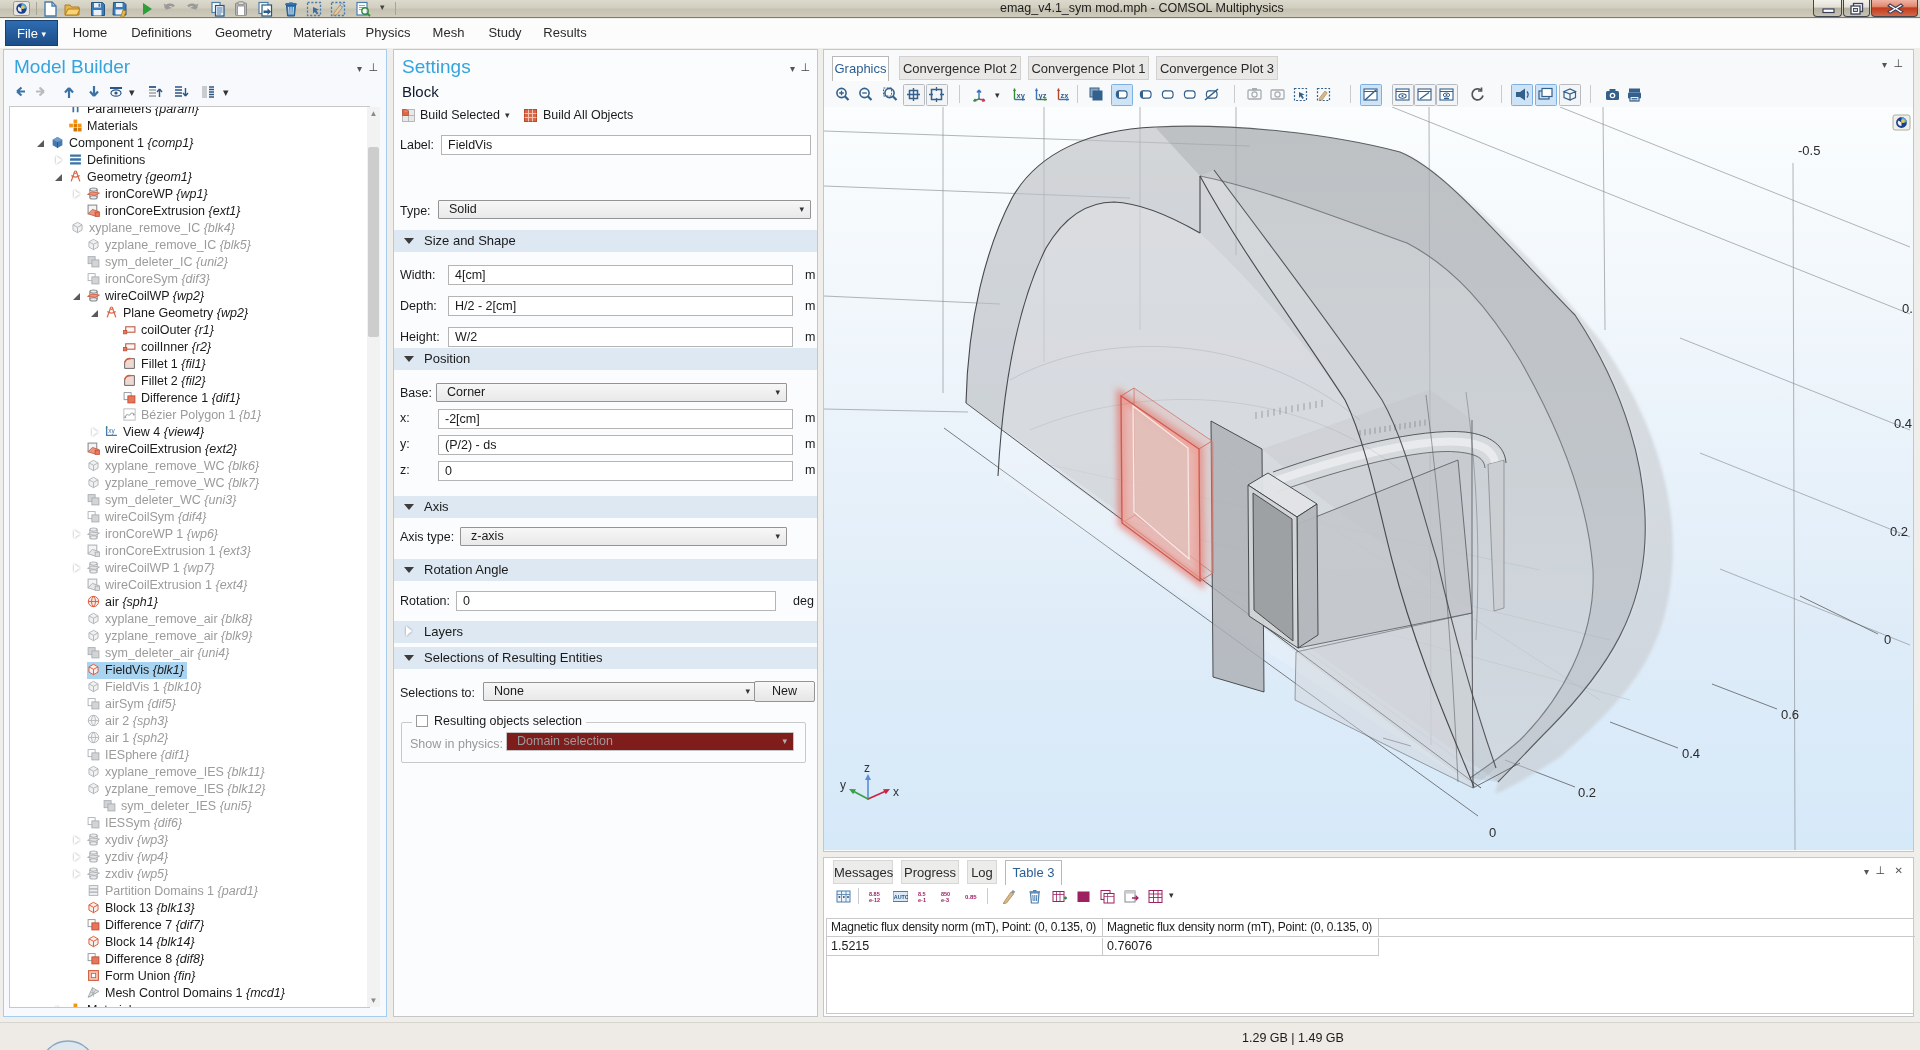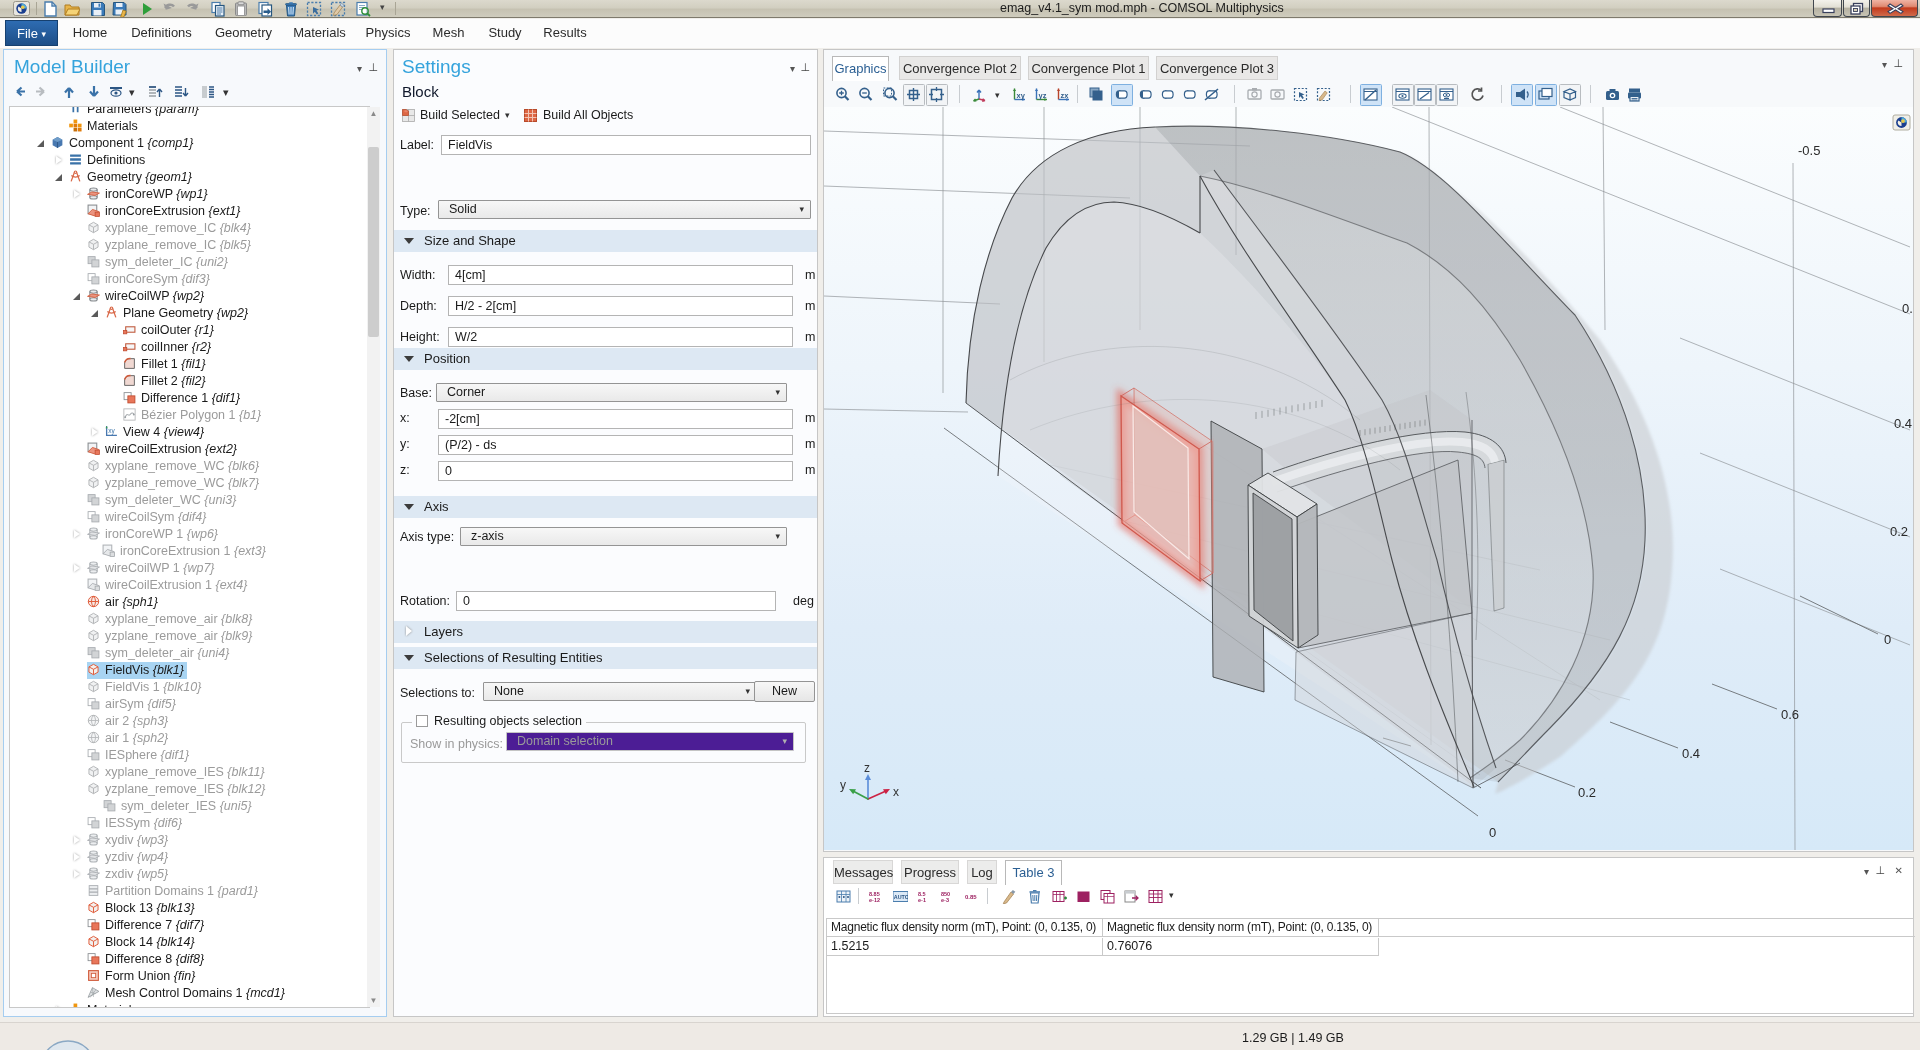--- a/index.html
+++ b/index.html
@@ -47,21 +47,21 @@
 #set-sub{position:absolute;left:8px;top:33px;font-size:15px;color:#0f172a}
 .btext{position:absolute;top:58px;font-size:12.5px;color:#1a1a1a}
 .barr{position:absolute;top:60px;font-size:9px;color:#333}
 .flab{position:absolute;font-size:12.5px;color:#1a1a1a}
 .flab.dis{color:#9a9a9a}
 .finput{position:absolute;height:20px;background:#fff;border:1px solid #b4b4b4;font-size:12.5px;color:#1a1a1a;
  line-height:18px;padding-left:6px}
 .funit{position:absolute;font-size:12.5px;color:#1a1a1a}
 .fcombo{position:absolute;height:19px;background:linear-gradient(#f7f7f7,#e9e9e9);border:1px solid #949494;
  font-size:12.5px;color:#1a1a1a;line-height:17px;padding-left:10px;border-radius:1px}
-.fcombo.dis{background:#4c1d95;color:#9a9a9a;border-color:#c4c4c4}
+.fcombo.dis{background:#7f1d1d;color:#9a9a9a;border-color:#c4c4c4}
 .fcombo.dis span{color:#9a9a9a}
 .cmb-arr{position:absolute;right:6px;top:0;font-size:9px;color:#333}
 .fcombo.dis .cmb-arr{color:#b0b0b0}
 .sect{position:absolute;left:0;width:423px;height:22px;background:#dde8f3}
 .sect .sttl{position:absolute;left:30px;top:3px;font-size:13px;color:#1a1a1a}
 .tri-e{position:absolute;left:10px;top:8px;width:0;height:0;border-left:5px solid transparent;border-right:5px solid transparent;border-top:6px solid #3c3c3c}
 .tri-c{position:absolute;left:12px;top:5px;width:0;height:0;border-top:5px solid transparent;border-bottom:5px solid transparent;border-left:6px solid #fff;
  -webkit-filter:drop-shadow(0 0 0.8px #8a8a8a);filter:drop-shadow(0 0 0.8px #8a8a8a)}
 #newbtn{position:absolute;left:360px;top:631px;width:61px;height:21px;background:linear-gradient(#f7f7f7,#e6e6e6);
  border:1px solid #949494;border-radius:2px;font-size:12.5px;text-align:center;line-height:19px;color:#1a1a1a}
@@ -386,21 +386,21 @@
           <span class="tlab" style="left:77px"><svg class="ticon" width="13" height="13" viewBox="0 0 12 12">
               <use href="#i-wpO"></use>
             </svg>ironCoreWP <i>{wp1}</i></span>
         </div>
         <div class="trow" style="top:96px">
           <span class="tlab" style="left:77px"><svg class="ticon" width="13" height="13" viewBox="0 0 12 12">
               <use href="#i-extO"></use>
             </svg>ironCoreExtrusion <i>{ext1}</i></span>
         </div>
         <div class="trow gray" style="top:113px">
-          <span class="tlab" style="left:77px"><svg class="ticon" width="13" height="13" viewBox="0 0 12 12">
+          <span class="tlab" style="left:61px"><svg class="ticon" width="13" height="13" viewBox="0 0 12 12">
               <use href="#i-cubeG"></use>
             </svg>xyplane_remove_IC <i>{blk4}</i></span>
         </div>
         <div class="trow gray" style="top:130px">
           <span class="tlab" style="left:77px"><svg class="ticon" width="13" height="13" viewBox="0 0 12 12">
               <use href="#i-cubeG"></use>
             </svg>yzplane_remove_IC <i>{blk5}</i></span>
         </div>
         <div class="trow gray" style="top:147px">
           <span class="tlab" style="left:77px"><svg class="ticon" width="13" height="13" viewBox="0 0 12 12">
@@ -485,21 +485,21 @@
               <use href="#i-difG"></use>
             </svg>wireCoilSym <i>{dif4}</i></span>
         </div>
         <div class="trow gray" style="top:419px">
           <span class="arr-c" style="left:64px"></span>
           <span class="tlab" style="left:77px"><svg class="ticon" width="13" height="13" viewBox="0 0 12 12">
               <use href="#i-wpG"></use>
             </svg>ironCoreWP 1 <i>{wp6}</i></span>
         </div>
         <div class="trow gray" style="top:436px">
-          <span class="tlab" style="left:92px"><svg class="ticon" width="13" height="13" viewBox="0 0 12 12">
+          <span class="tlab" style="left:77px"><svg class="ticon" width="13" height="13" viewBox="0 0 12 12">
               <use href="#i-extG"></use>
             </svg>ironCoreExtrusion 1 <i>{ext3}</i></span>
         </div>
         <div class="trow gray" style="top:453px">
           <span class="arr-c" style="left:64px"></span>
           <span class="tlab" style="left:77px"><svg class="ticon" width="13" height="13" viewBox="0 0 12 12">
               <use href="#i-wpG"></use>
             </svg>wireCoilWP 1 <i>{wp7}</i></span>
         </div>
         <div class="trow gray" style="top:470px">
@@ -692,20 +692,24 @@
       <div class="funit" style="top:387px;left:411px">m</div>
       <div class="flab" style="top:413px;left:6px">z:</div>
       <div class="finput" style="left:44px;top:411px;width:355px">0</div>
       <div class="funit" style="top:413px;left:411px">m</div>
       <div class="sect" style="top:446px">
         <span class="tri-e"></span>
         <span class="sttl">Axis</span>
       </div>
       <div class="flab" style="top:480px;left:6px">Axis type:</div>
       <div class="fcombo" style="left:66px;top:477px;width:327px"><span>z-axis</span><span class="cmb-arr">▾</span></div>
+      <div class="sect" style="top:509px">
+        <span class="tri-e"></span>
+        <span class="sttl">Rotation Angle</span>
+      </div>
       <div class="flab" style="top:544px;left:6px">Rotation:</div>
       <div class="finput" style="left:62px;top:541px;width:320px">0</div>
       <div class="funit" style="top:544px;left:399px">deg</div>
       <div class="sect" style="top:571px">
         <span class="tri-c"></span>
         <span class="sttl">Layers</span>
       </div>
       <div class="sect" style="top:597px">
         <span class="tri-e"></span>
         <span class="sttl">Selections of Resulting Entities</span>

